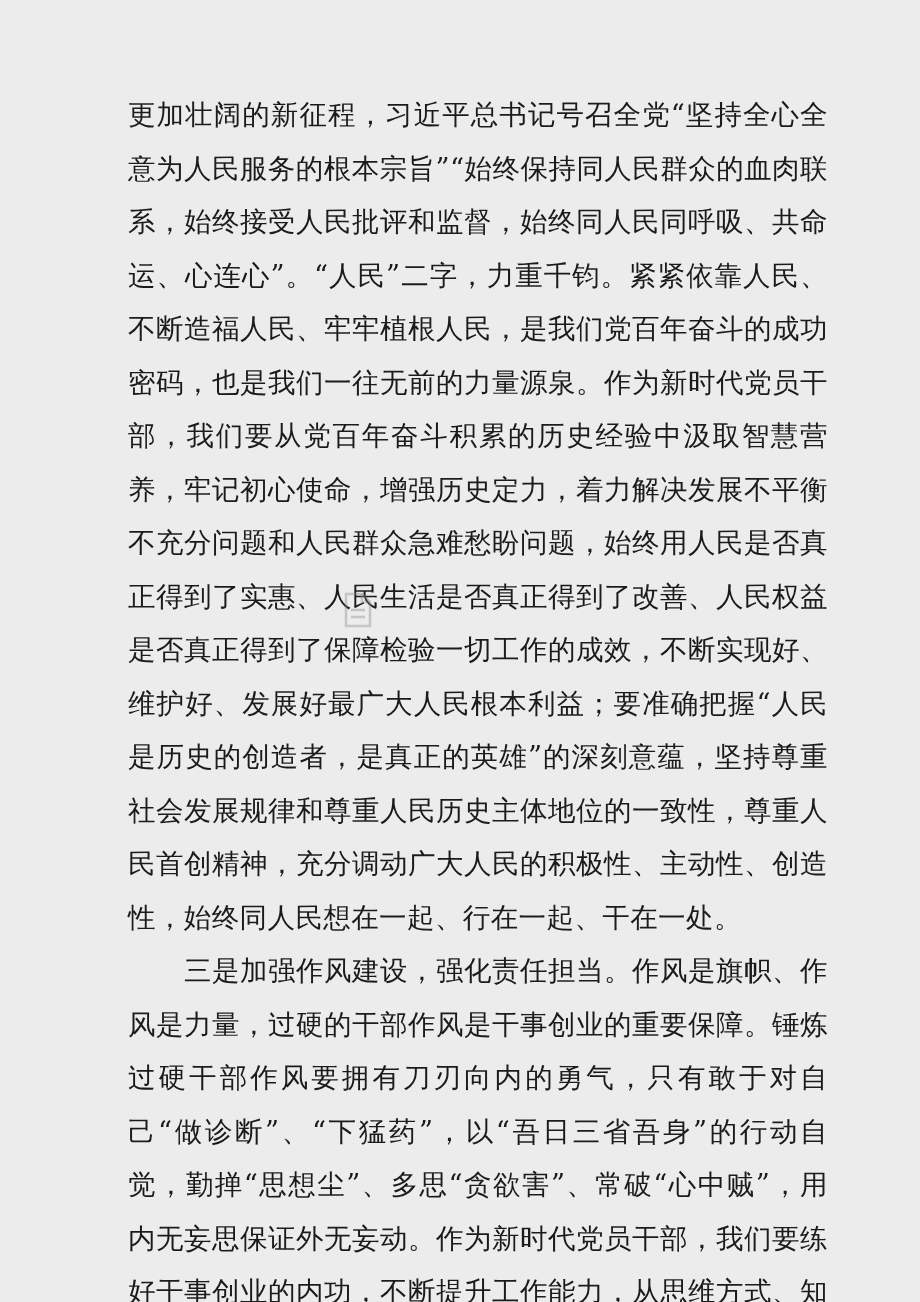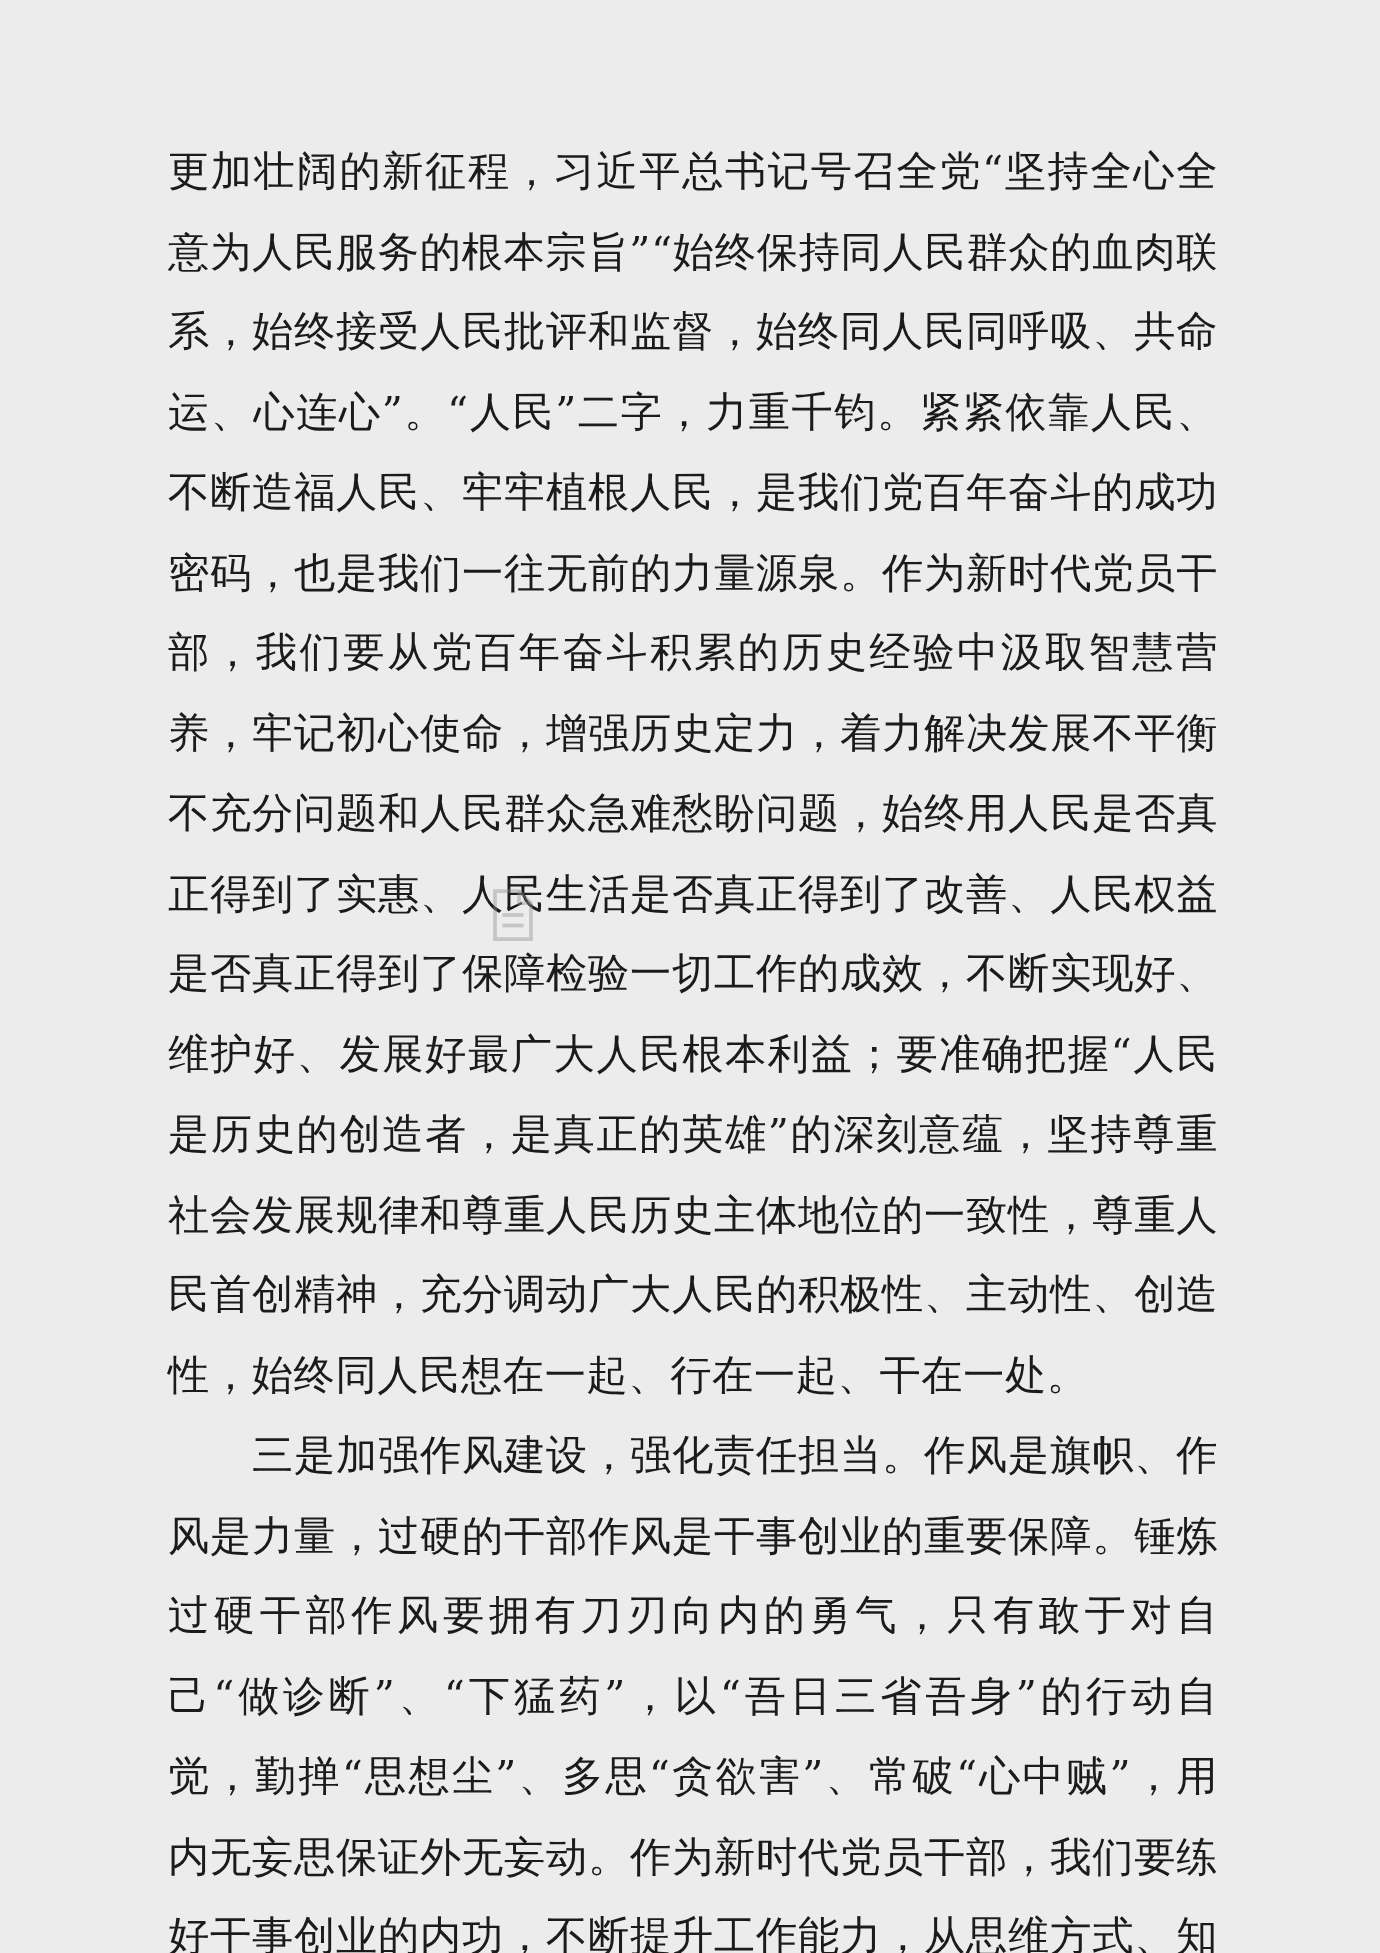--- a/index.html
+++ b/index.html
@@ -12,20 +12,21 @@
     height: 1302px;
     font-family: "Liberation Serif", "DejaVu Serif", serif;
     overflow: hidden;
   }
   .page {
     position: relative;
     width: 856px;
     height: 1302px;
     background: #ececed;
     box-sizing: border-box;
+    margin-left: 16px;
   }
   .doc-body {
     position: absolute;
     left: 112px;
     top: 88px;
     width: 700px;
   }
   .para {
     margin: 0 0 0 0;
     font-size: 27.5px;

